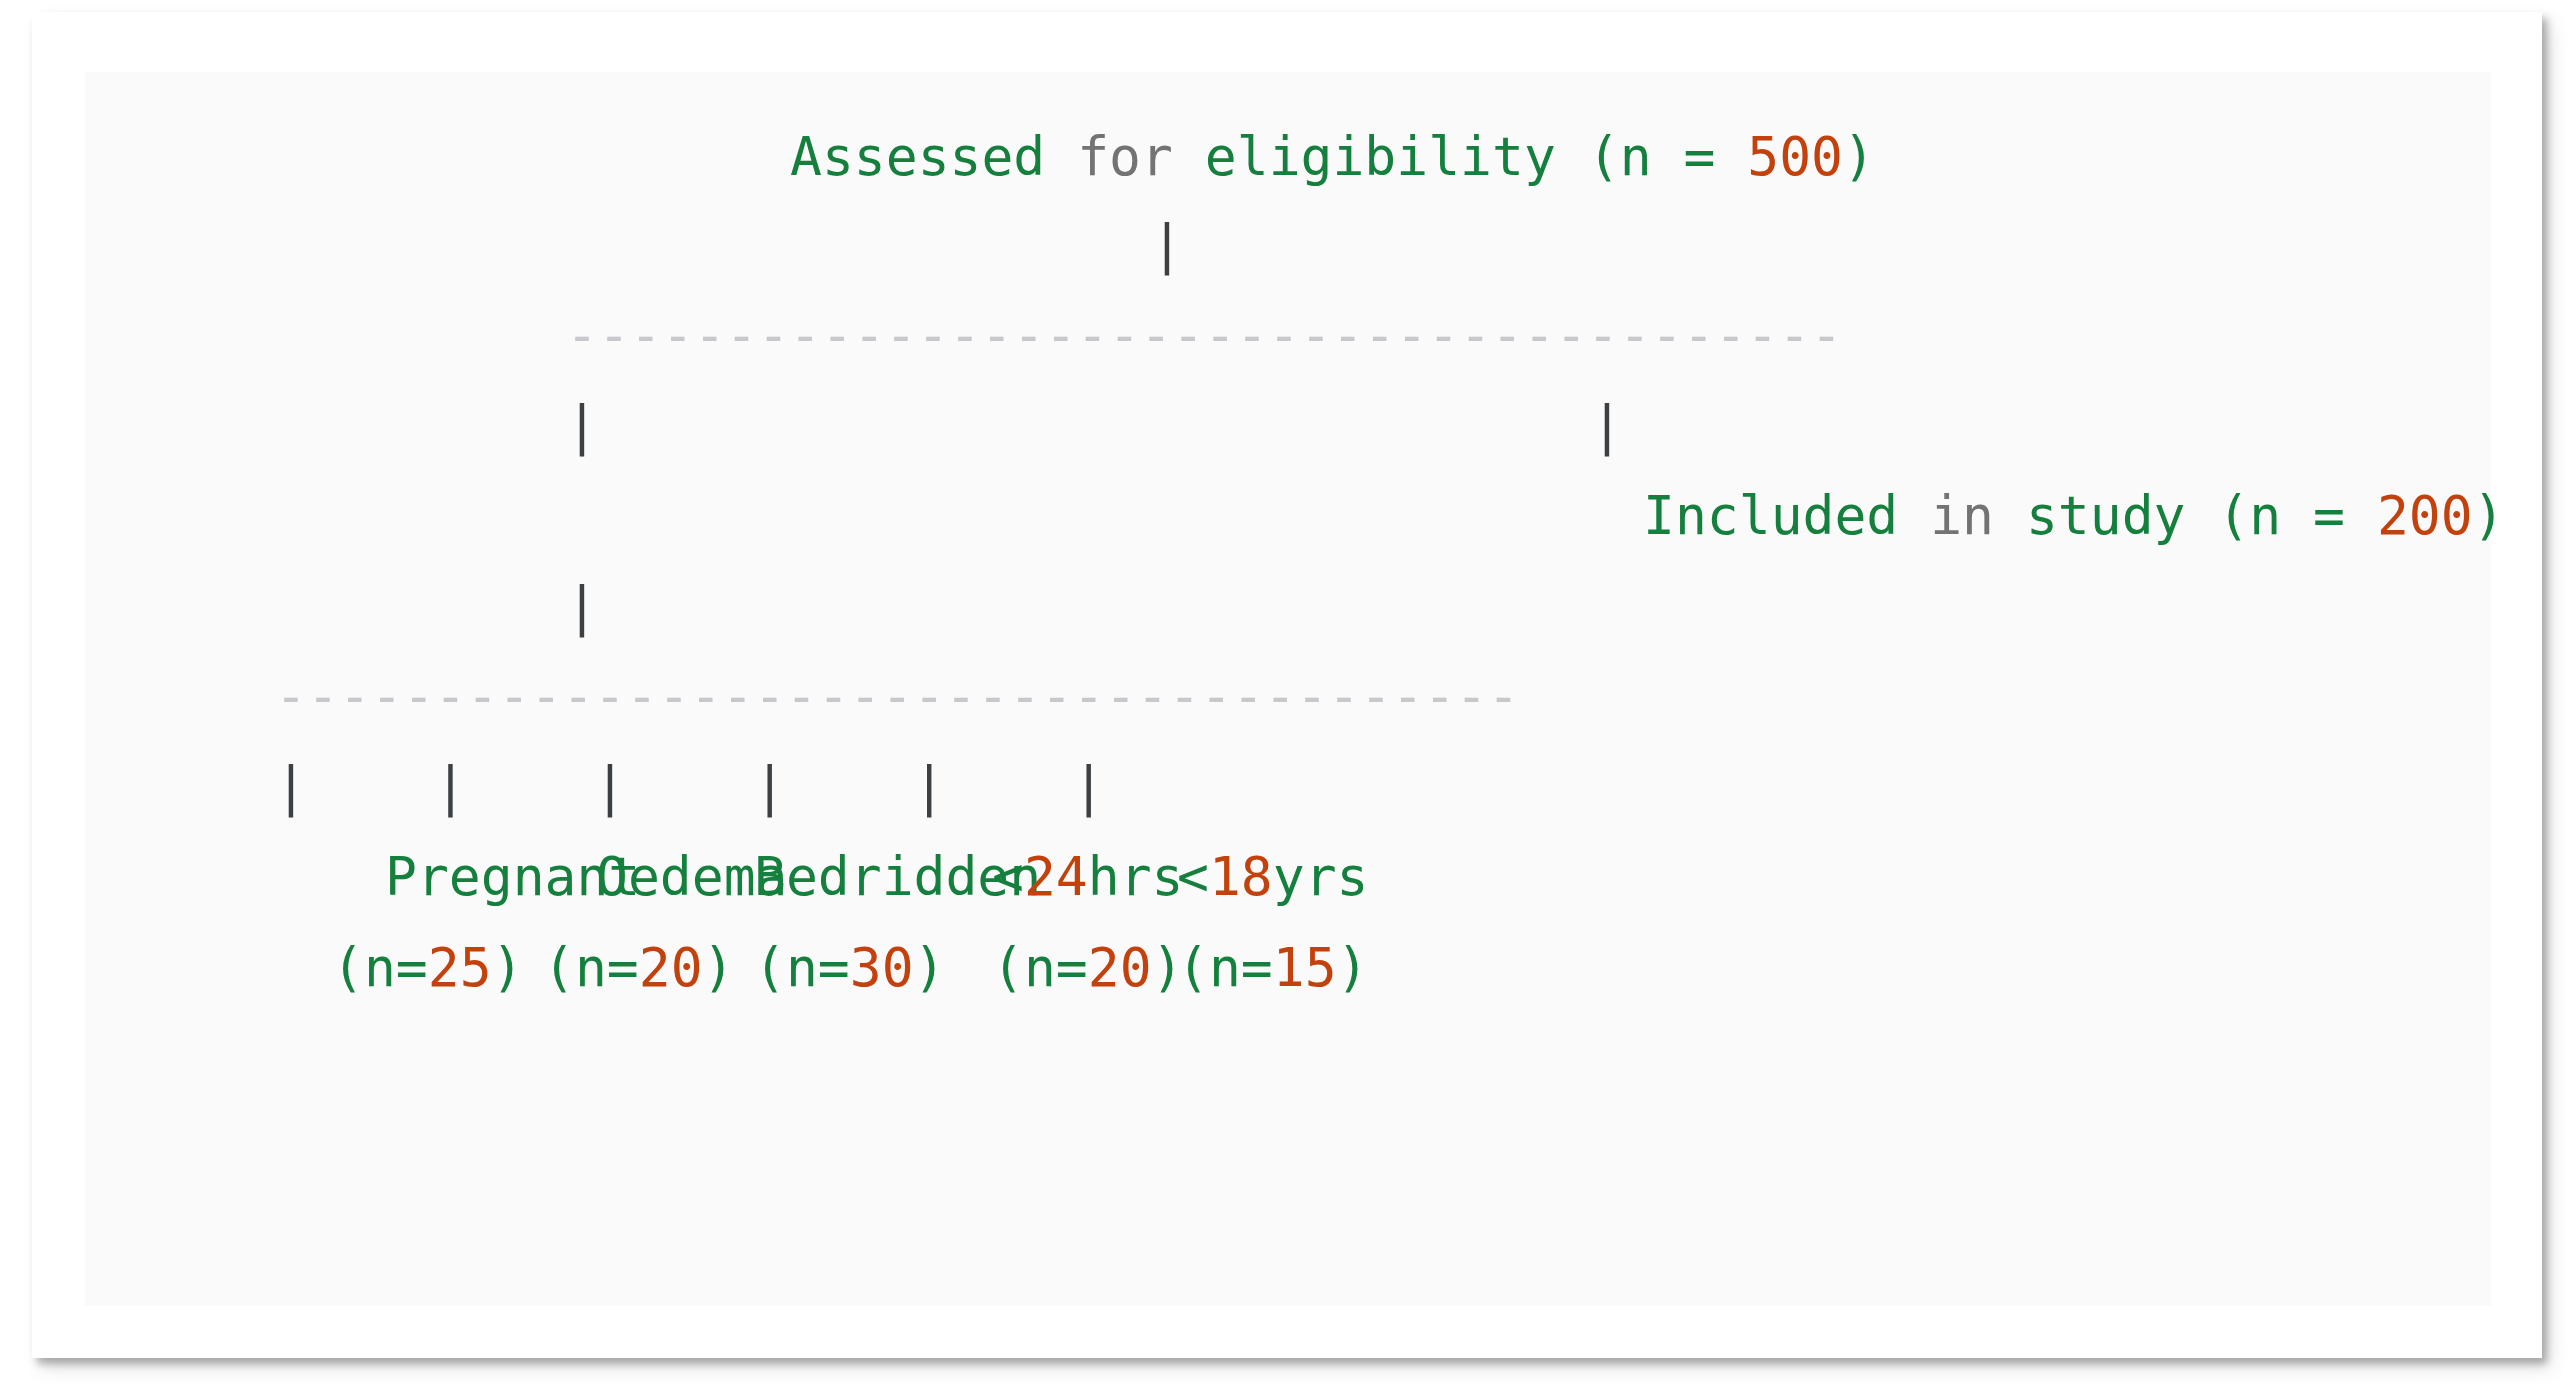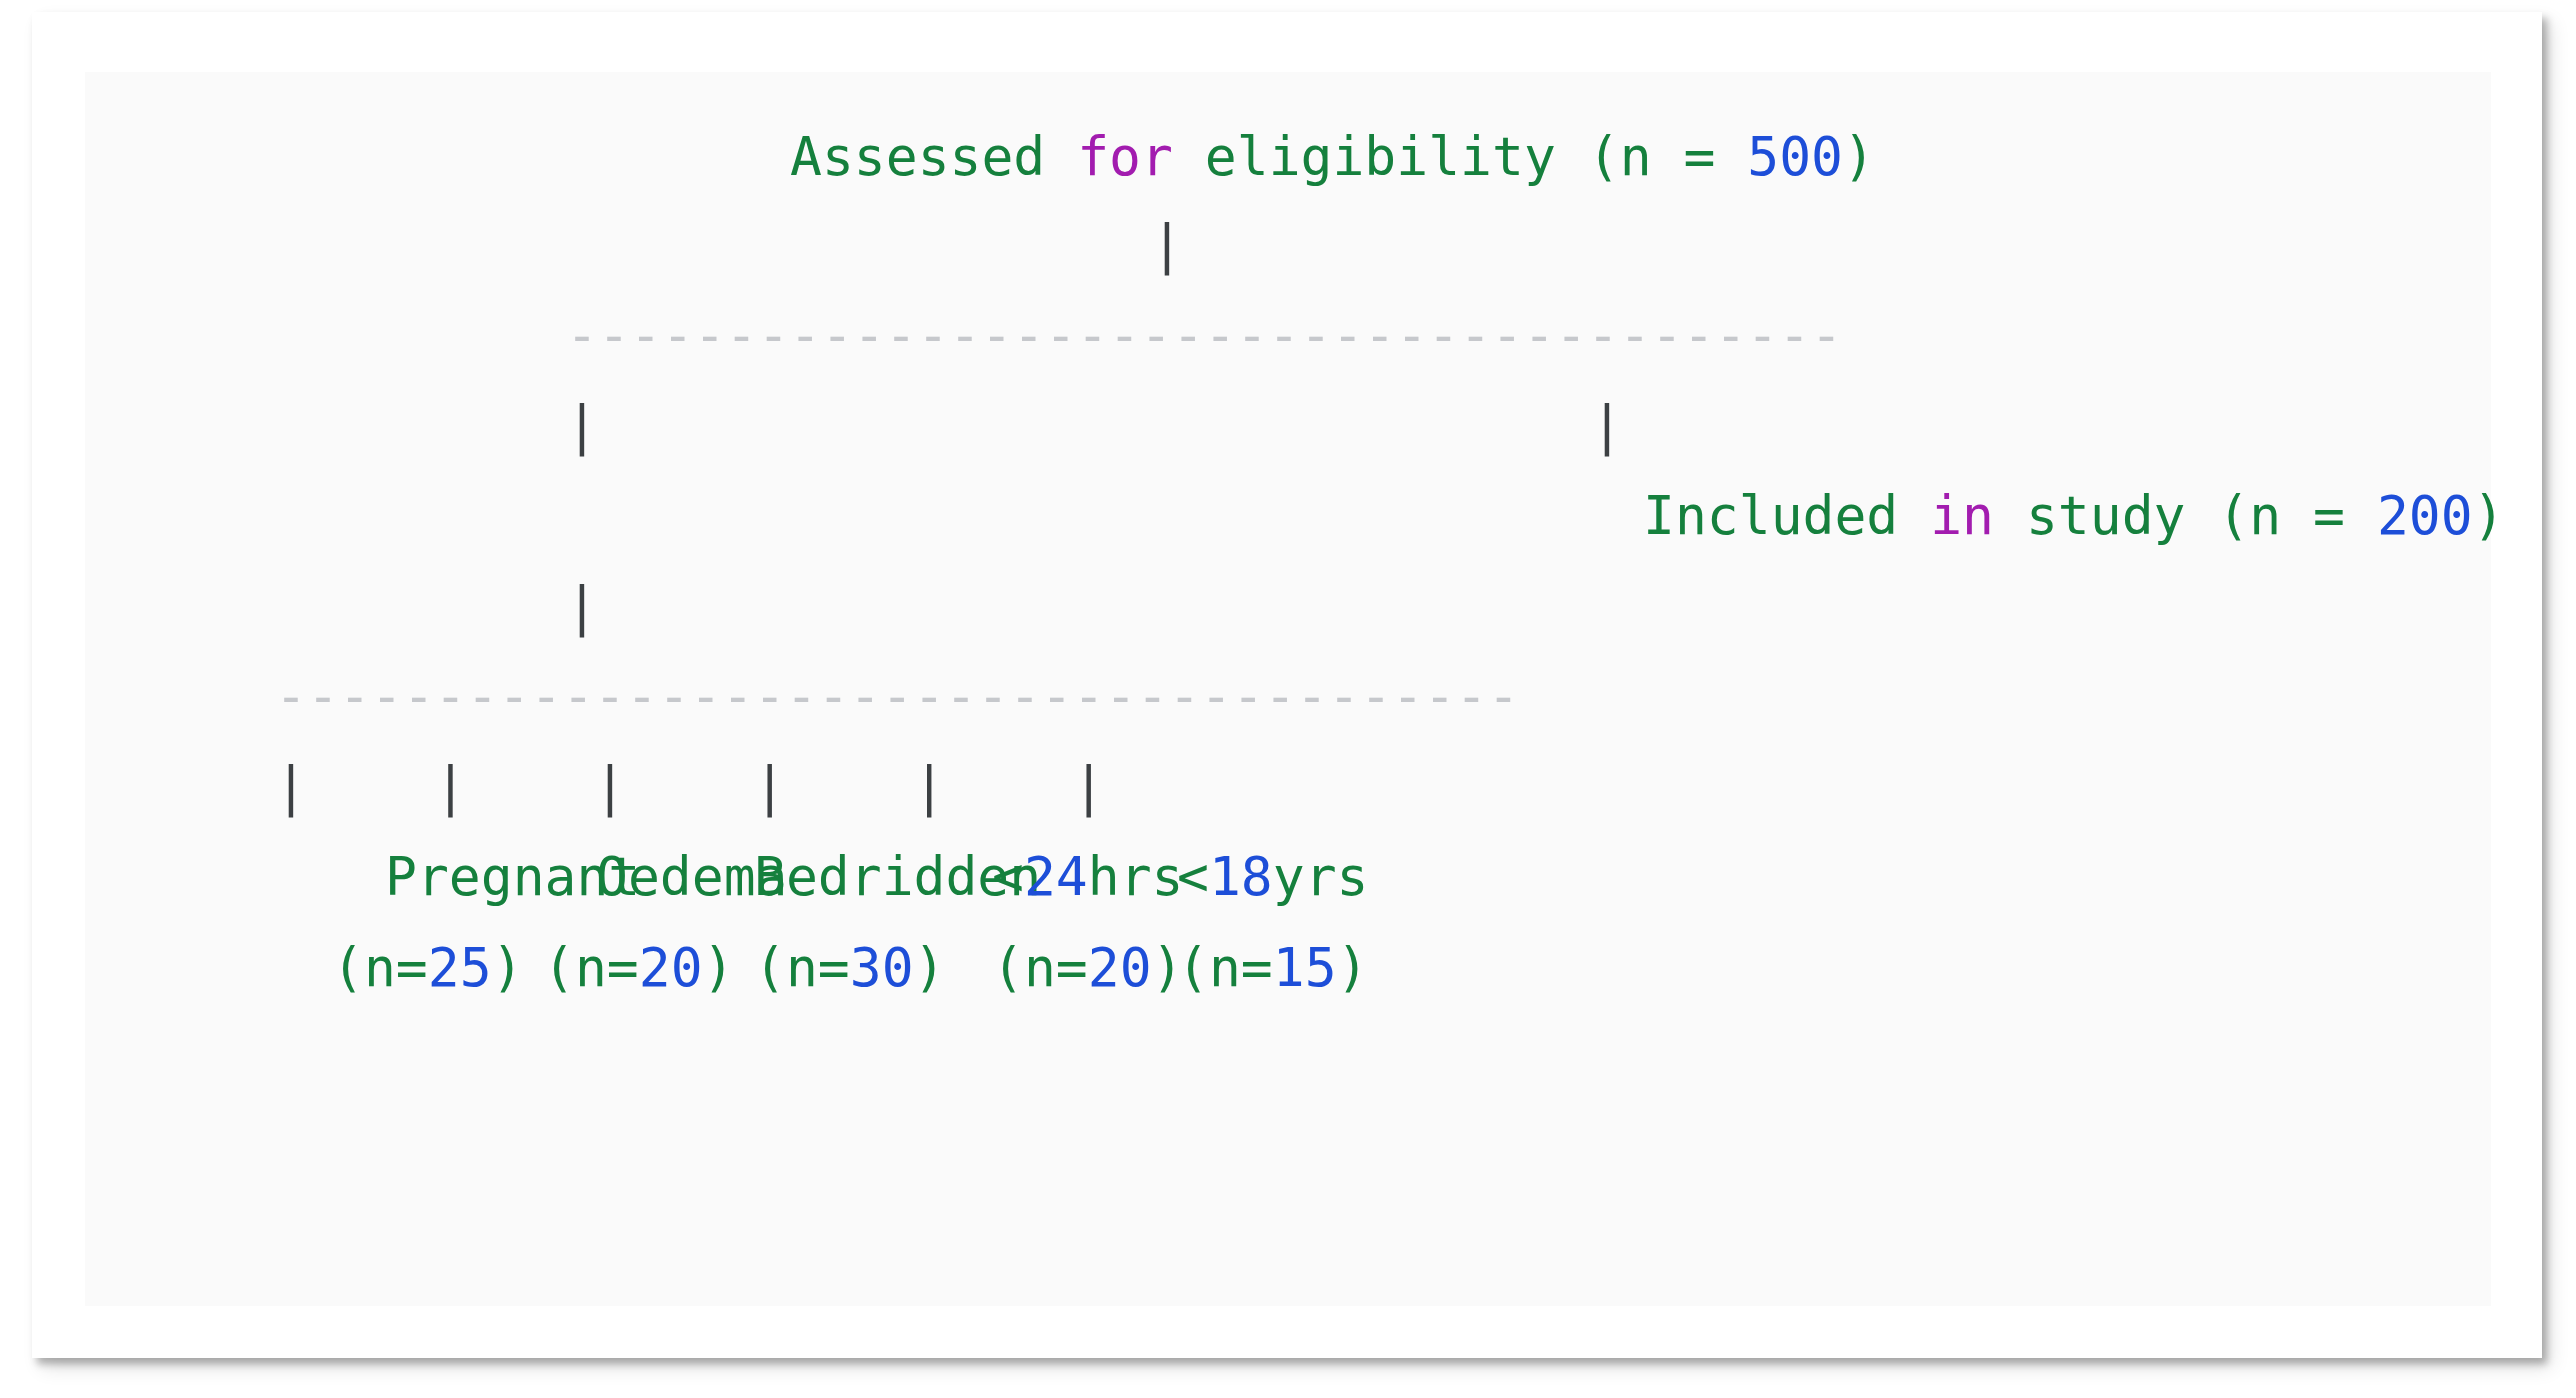--- a/index.html
+++ b/index.html
@@ -50,22 +50,22 @@
     color: #1a1a1a;
     white-space: pre;
     font-weight: 500;
   }
   .lnrow {
     position: absolute;
     left: 0;
     width: 2406px;
     white-space: pre;
   }
-  .kw   { color: #a21caf; text-align: center; }   
-  .num  { color: #1d4ed8; }   
+  .kw   { color: #737373; text-align: center; }   
+  .num  { color: #c2410c; }   
   .plain{ color: #15803d; }
   .pipe { color: #3c4043; }
   .dash { color: #c6c8cc; }
 </style>
 </head>
 <body>
 
 <div id="root">
   <div id="card">
     <div id="panel">

